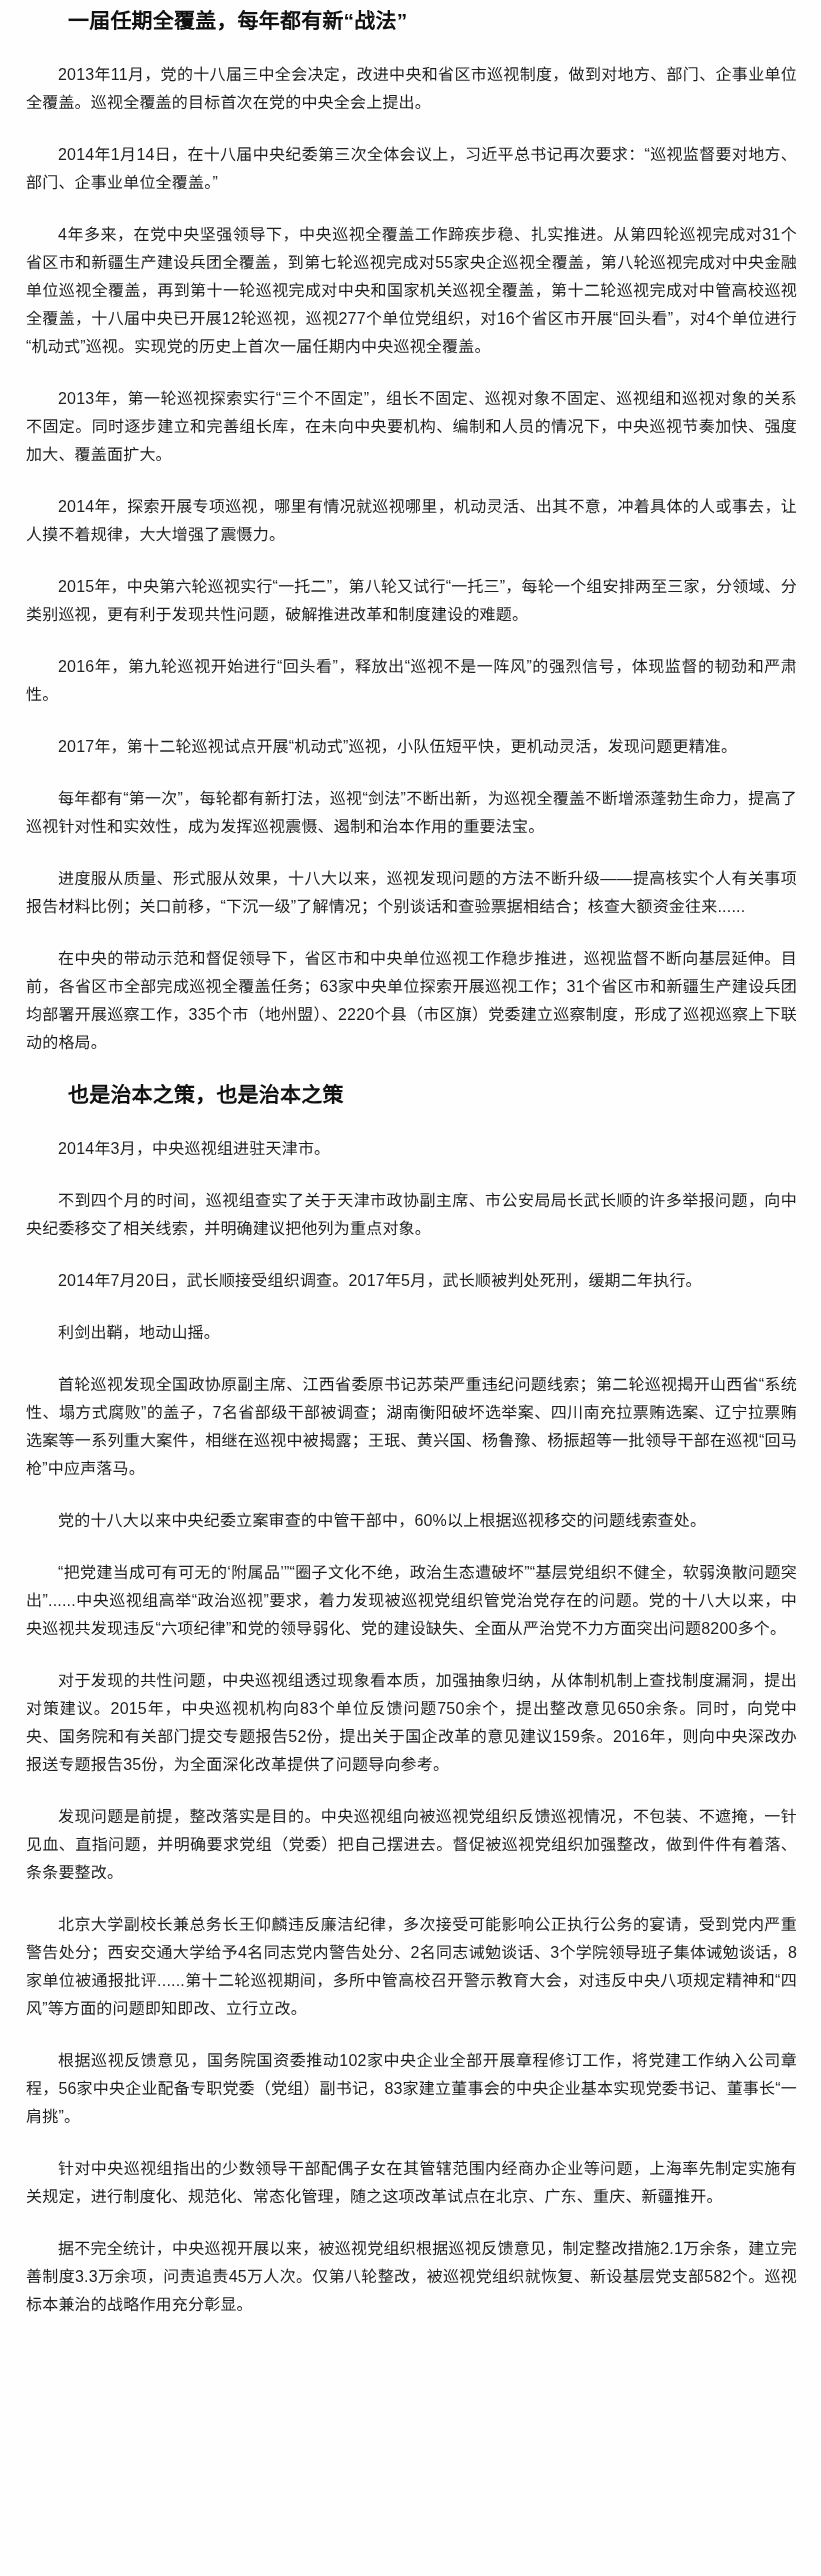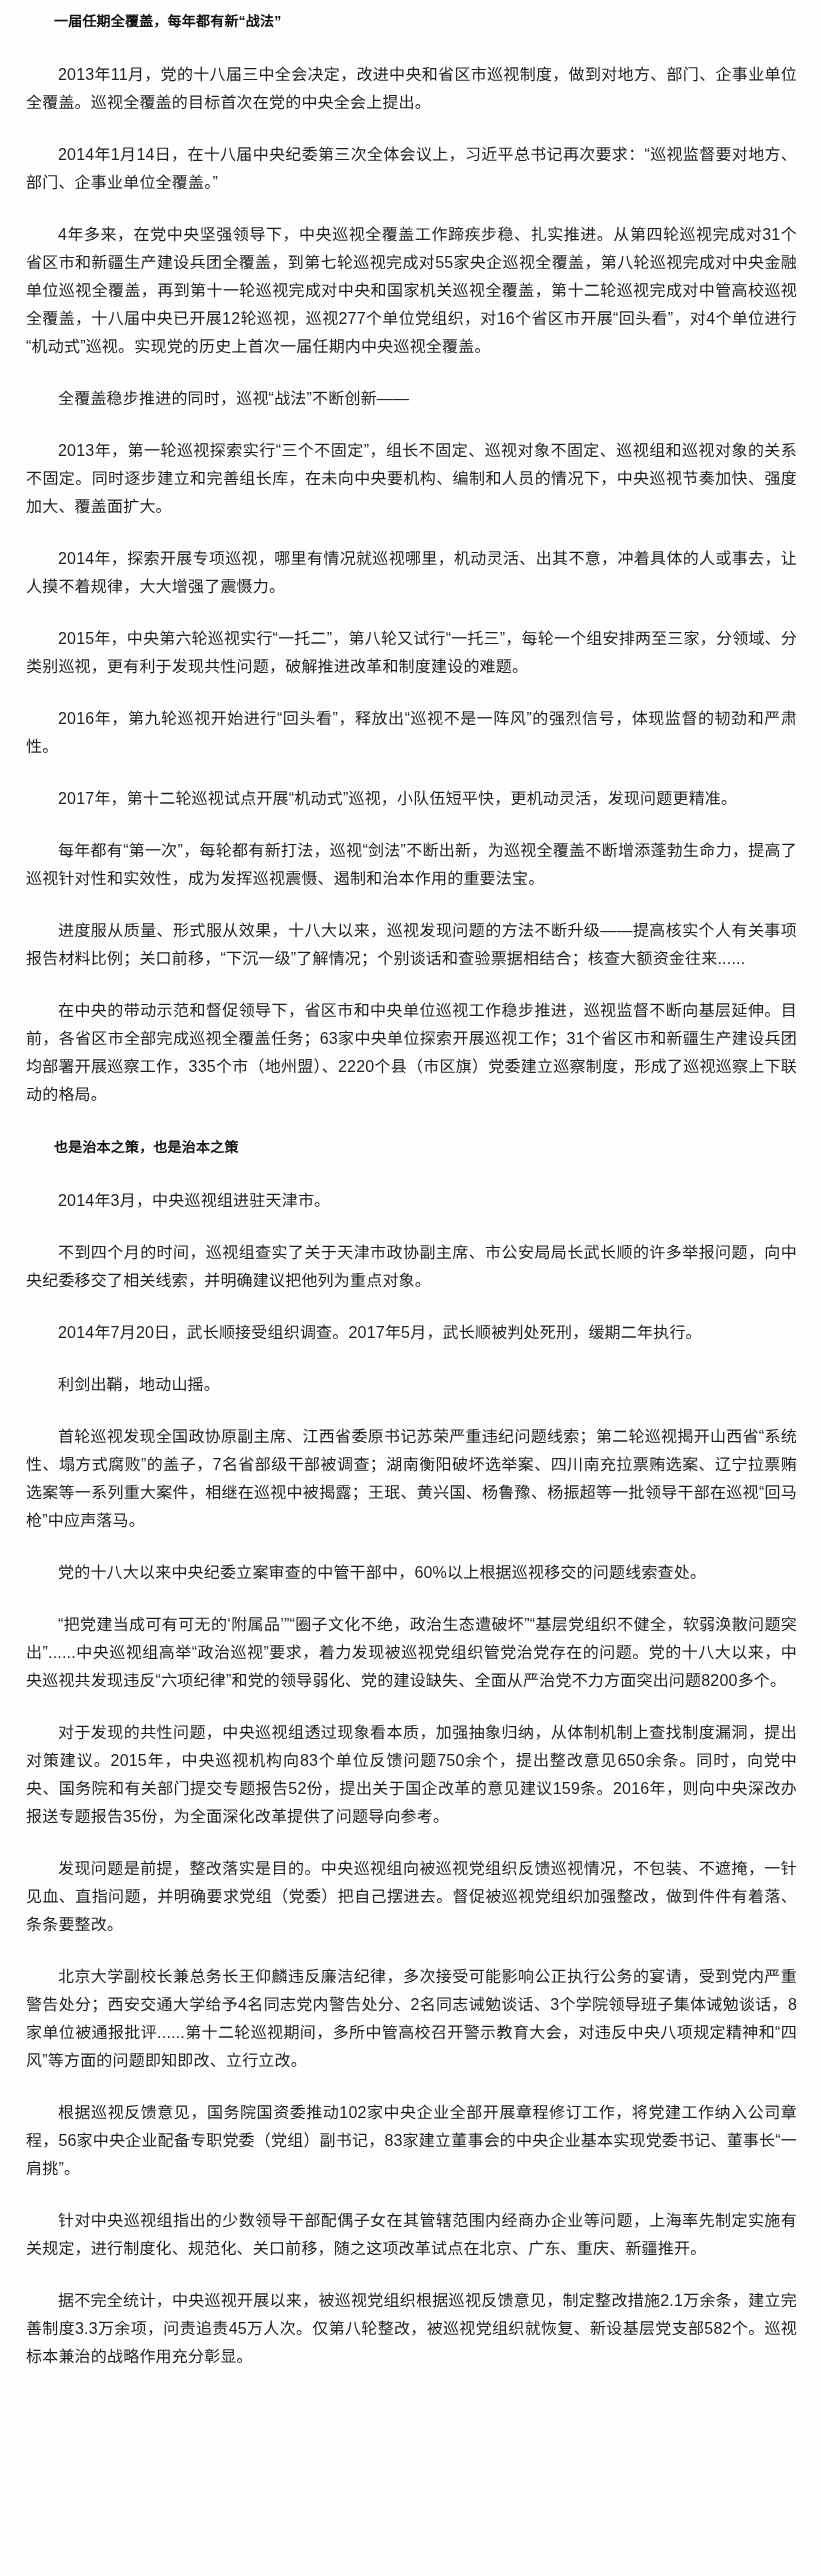--- a/index.html
+++ b/index.html
@@ -20,52 +20,51 @@
     text-align: justify;
     letter-spacing: 0.2px;
   }
   .para {
     margin: 0 0 24px 0;
     text-indent: 2em;
   }
   .heading {
     margin: 0 0 26px 0;
     text-indent: 2em;
-    font-size: 14px;
+    font-size: 21px;
     font-weight: bold;
     color: #111111;
     line-height: 28px;
   }
 </style>
 </head>
 <body>
 
 <div class="page">
   <h2 class="heading">一届任期全覆盖，每年都有新“战法”</h2>
   <p class="para">2013年11月，党的十八届三中全会决定，改进中央和省区市巡视制度，做到对地方、部门、企事业单位全覆盖。巡视全覆盖的目标首次在党的中央全会上提出。</p>
   <p class="para">2014年1月14日，在十八届中央纪委第三次全体会议上，习近平总书记再次要求：“巡视监督要对地方、部门、企事业单位全覆盖。”</p>
   <p class="para">4年多来，在党中央坚强领导下，中央巡视全覆盖工作蹄疾步稳、扎实推进。从第四轮巡视完成对31个省区市和新疆生产建设兵团全覆盖，到第七轮巡视完成对55家央企巡视全覆盖，第八轮巡视完成对中央金融单位巡视全覆盖，再到第十一轮巡视完成对中央和国家机关巡视全覆盖，第十二轮巡视完成对中管高校巡视全覆盖，十八届中央已开展12轮巡视，巡视277个单位党组织，对16个省区市开展“回头看”，对4个单位进行“机动式”巡视。实现党的历史上首次一届任期内中央巡视全覆盖。</p>
-  <p class="para">全覆盖稳步推进的同时，巡视“战法”不断创新——</p>
   <p class="para">2013年，第一轮巡视探索实行“三个不固定”，组长不固定、巡视对象不固定、巡视组和巡视对象的关系不固定。同时逐步建立和完善组长库，在未向中央要机构、编制和人员的情况下，中央巡视节奏加快、强度加大、覆盖面扩大。</p>
   <p class="para">2014年，探索开展专项巡视，哪里有情况就巡视哪里，机动灵活、出其不意，冲着具体的人或事去，让人摸不着规律，大大增强了震慑力。</p>
   <p class="para">2015年，中央第六轮巡视实行“一托二”，第八轮又试行“一托三”，每轮一个组安排两至三家，分领域、分类别巡视，更有利于发现共性问题，破解推进改革和制度建设的难题。</p>
   <p class="para">2016年，第九轮巡视开始进行“回头看”，释放出“巡视不是一阵风”的强烈信号，体现监督的韧劲和严肃性。</p>
   <p class="para">2017年，第十二轮巡视试点开展“机动式”巡视，小队伍短平快，更机动灵活，发现问题更精准。</p>
   <p class="para">每年都有“第一次”，每轮都有新打法，巡视“剑法”不断出新，为巡视全覆盖不断增添蓬勃生命力，提高了巡视针对性和实效性，成为发挥巡视震慑、遏制和治本作用的重要法宝。</p>
   <p class="para">进度服从质量、形式服从效果，十八大以来，巡视发现问题的方法不断升级——提高核实个人有关事项报告材料比例；关口前移，“下沉一级”了解情况；个别谈话和查验票据相结合；核查大额资金往来......</p>
   <p class="para">在中央的带动示范和督促领导下，省区市和中央单位巡视工作稳步推进，巡视监督不断向基层延伸。目前，各省区市全部完成巡视全覆盖任务；63家中央单位探索开展巡视工作；31个省区市和新疆生产建设兵团均部署开展巡察工作，335个市（地州盟）、2220个县（市区旗）党委建立巡察制度，形成了巡视巡察上下联动的格局。</p>
   <h2 class="heading">也是治本之策，也是治本之策</h2>
   <p class="para">2014年3月，中央巡视组进驻天津市。</p>
   <p class="para">不到四个月的时间，巡视组查实了关于天津市政协副主席、市公安局局长武长顺的许多举报问题，向中央纪委移交了相关线索，并明确建议把他列为重点对象。</p>
   <p class="para">2014年7月20日，武长顺接受组织调查。2017年5月，武长顺被判处死刑，缓期二年执行。</p>
   <p class="para">利剑出鞘，地动山摇。</p>
   <p class="para">首轮巡视发现全国政协原副主席、江西省委原书记苏荣严重违纪问题线索；第二轮巡视揭开山西省“系统性、塌方式腐败”的盖子，7名省部级干部被调查；湖南衡阳破坏选举案、四川南充拉票贿选案、辽宁拉票贿选案等一系列重大案件，相继在巡视中被揭露；王珉、黄兴国、杨鲁豫、杨振超等一批领导干部在巡视“回马枪”中应声落马。</p>
   <p class="para">党的十八大以来中央纪委立案审查的中管干部中，60%以上根据巡视移交的问题线索查处。</p>
   <p class="para">“把党建当成可有可无的‘附属品’”“圈子文化不绝，政治生态遭破坏”“基层党组织不健全，软弱涣散问题突出”......中央巡视组高举“政治巡视”要求，着力发现被巡视党组织管党治党存在的问题。党的十八大以来，中央巡视共发现违反“六项纪律”和党的领导弱化、党的建设缺失、全面从严治党不力方面突出问题8200多个。</p>
   <p class="para">对于发现的共性问题，中央巡视组透过现象看本质，加强抽象归纳，从体制机制上查找制度漏洞，提出对策建议。2015年，中央巡视机构向83个单位反馈问题750余个，提出整改意见650余条。同时，向党中央、国务院和有关部门提交专题报告52份，提出关于国企改革的意见建议159条。2016年，则向中央深改办报送专题报告35份，为全面深化改革提供了问题导向参考。</p>
   <p class="para">发现问题是前提，整改落实是目的。中央巡视组向被巡视党组织反馈巡视情况，不包装、不遮掩，一针见血、直指问题，并明确要求党组（党委）把自己摆进去。督促被巡视党组织加强整改，做到件件有着落、条条要整改。</p>
   <p class="para">北京大学副校长兼总务长王仰麟违反廉洁纪律，多次接受可能影响公正执行公务的宴请，受到党内严重警告处分；西安交通大学给予4名同志党内警告处分、2名同志诫勉谈话、3个学院领导班子集体诫勉谈话，8家单位被通报批评......第十二轮巡视期间，多所中管高校召开警示教育大会，对违反中央八项规定精神和“四风”等方面的问题即知即改、立行立改。</p>
   <p class="para">根据巡视反馈意见，国务院国资委推动102家中央企业全部开展章程修订工作，将党建工作纳入公司章程，56家中央企业配备专职党委（党组）副书记，83家建立董事会的中央企业基本实现党委书记、董事长“一肩挑”。</p>
-  <p class="para">针对中央巡视组指出的少数领导干部配偶子女在其管辖范围内经商办企业等问题，上海率先制定实施有关规定，进行制度化、规范化、关口前移，随之这项改革试点在北京、广东、重庆、新疆推开。</p>
+  <p class="para">针对中央巡视组指出的少数领导干部配偶子女在其管辖范围内经商办企业等问题，上海率先制定实施有关规定，进行制度化、规范化、常态化管理，随之这项改革试点在北京、广东、重庆、新疆推开。</p>
   <p class="para">据不完全统计，中央巡视开展以来，被巡视党组织根据巡视反馈意见，制定整改措施2.1万余条，建立完善制度3.3万余项，问责追责45万人次。仅第八轮整改，被巡视党组织就恢复、新设基层党支部582个。巡视标本兼治的战略作用充分彰显。</p>
 
 </div>
 
 
 </body></html>

